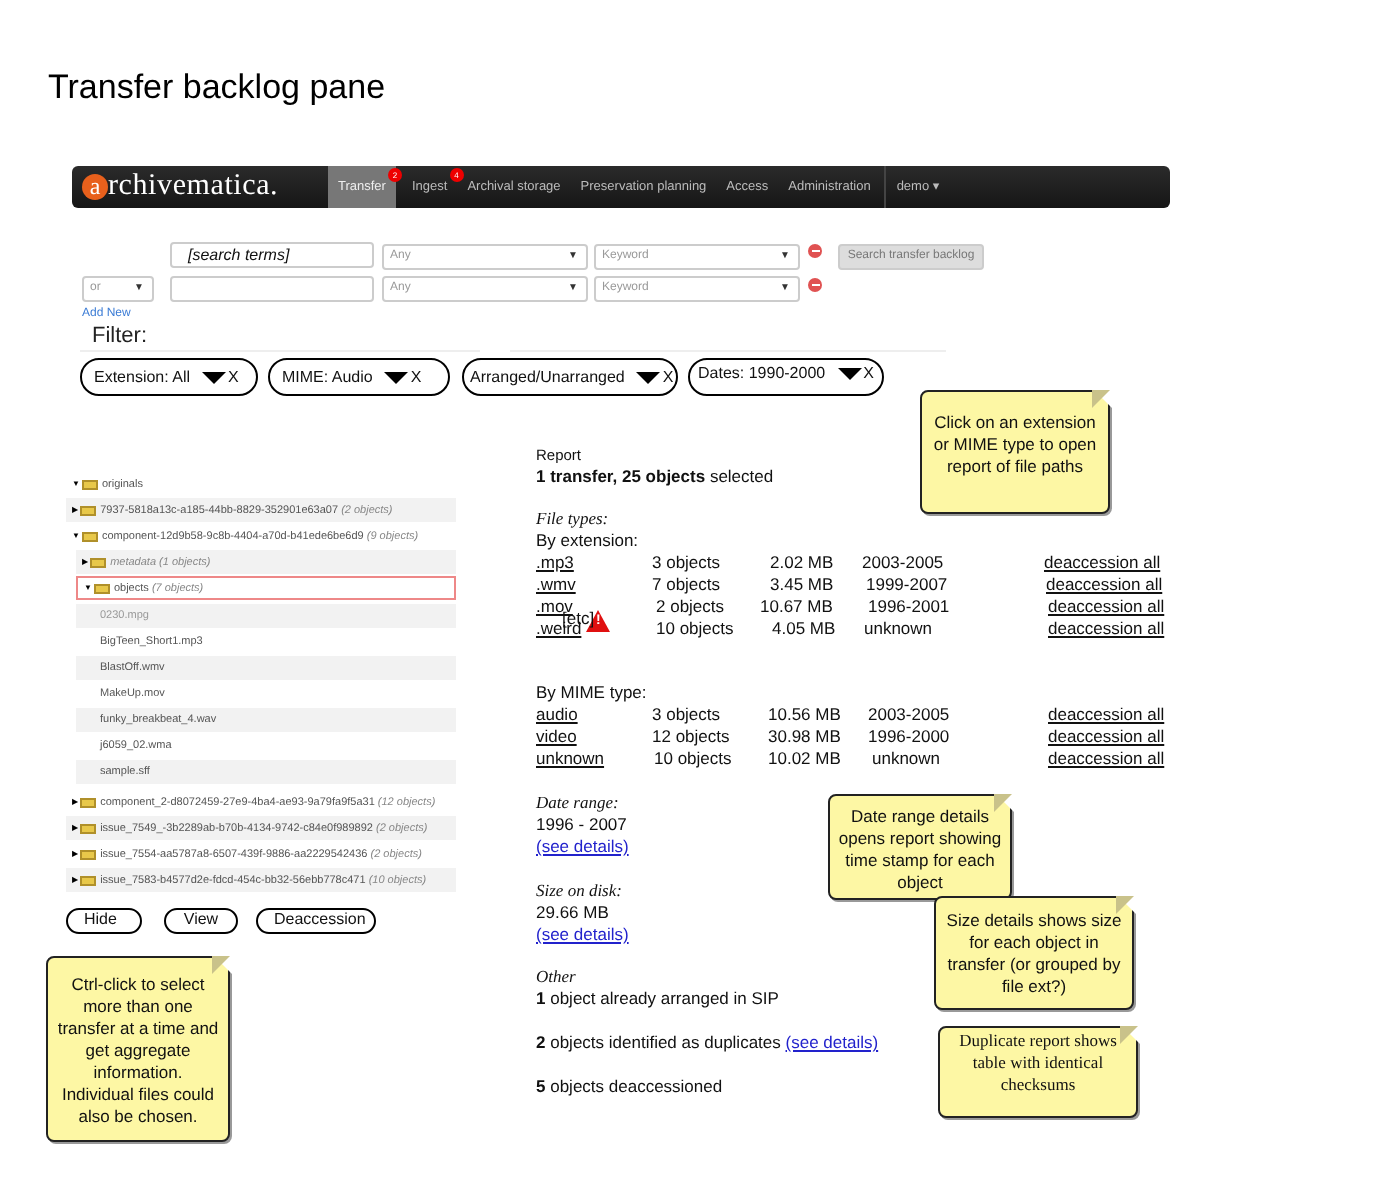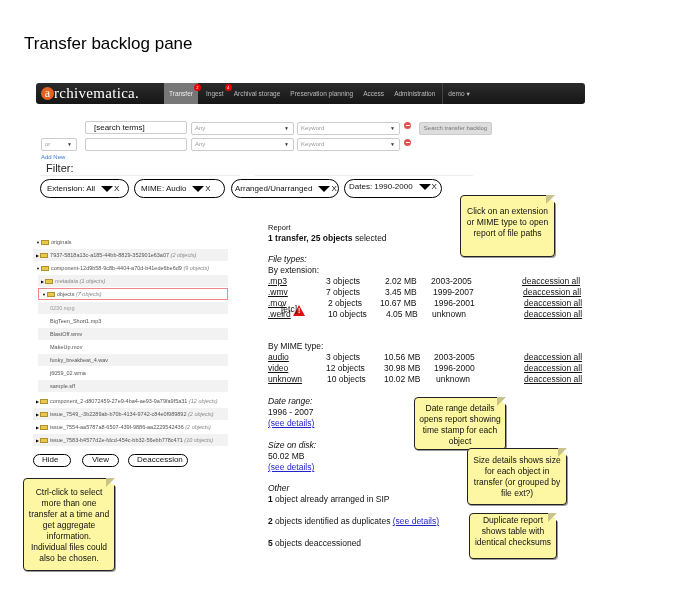--- a/index.html
+++ b/index.html
@@ -39,21 +39,21 @@
   .tree-row.selected { border: 1px solid #e88; background: #fff; line-height: 10px; }
   .tree-row em { color: #888; }
   .folder-icon { display: inline-block; width: 8px; height: 5px; background: #e8c84a; border: 0.5px solid #b0902a; vertical-align: middle; margin-right: 2px; }
   .tri-r { display: inline-block; font-size: 4px; color: #000; margin-right: 1px; vertical-align: middle; }
   .file-row { padding-left: 12px; }
   .btn-oval { position: absolute; top: 454px; height: 13px; border: 1.5px solid #000; border-radius: 8px; font-size: 8px; line-height: 10px; padding: 0 8px; color: #111; background: #fff; }
 
   
   .rp { position: absolute; left: 268px; font-size: 8.5px; color: #111; white-space: nowrap; text-align: right; }
   .rp b { font-weight: bold; }
-  .rp i { font-style: italic; }
+  .rp i { font-style: italic; font-family: Liberation Serif, serif; }
   .lnk { color: #2222cc; text-decoration: underline; }
   .cell { position: absolute; font-size: 8.5px; color: #111; white-space: nowrap; }
   .warn-icon { position: absolute; left: 293px; top: 305px; width: 0; height: 0; border-left: 6px solid transparent; border-right: 6px solid transparent; border-bottom: 11px solid #e01010; }
   .warn-icon span { position: absolute; left: -1px; top: 2px; color: #fff; font-size: 7px; font-weight: bold; }
 
   
   .note { position: absolute; background: #fdf7a4; border: 1.5px solid #222; border-radius: 4px; font-size: 8.5px; color: #111; text-align: center; line-height: 11px; padding: 3px 4px; box-shadow: 1px 1px 0 #999; }
   .note::after { content: ""; position: absolute; right: -1px; top: -1px; width: 0; height: 0; border-left: 9px solid #c9c28a; border-bottom: 9px solid transparent; border-top: 0; }
   .note::before { content: ""; position: absolute; right: -2px; top: -2px; width: 0; height: 0; border-top: 10px solid #fff; border-left: 10px solid transparent; }
 </style>
@@ -70,21 +70,21 @@
   <div class="nav-item active"><span>Transfer</span><span class="badge">2</span></div>
   <div class="nav-item" style="margin-left:3px"><span>Ingest</span><span class="badge">4</span></div>
   <div class="nav-item">Archival storage</div>
   <div class="nav-item">Preservation planning</div>
   <div class="nav-item">Access</div>
   <div class="nav-item">Administration</div>
   <div class="nav-sep"></div>
   <div class="nav-item">demo ▾</div>
 </div>
 
-<div class="field text" style="left:85px;top:121px;width:102px;">[search terms]</div>
+<div class="field text" style="left:85px;top:121px;width:102px;font-style:italic;">[search terms]</div>
 <div class="field" style="left:191px;top:122px;width:103px;"><span>Any</span><span class="caret">▼</span></div>
 <div class="field" style="left:297px;top:122px;width:103px;"><span>Keyword</span><span class="caret">▼</span></div>
 <div class="remove-icon" style="left:404px;top:122px;"></div>
 <div class="abs search-btn">Search transfer backlog</div>
 
 <div class="field" style="left:41px;top:138px;width:36px;"><span>or</span><span class="caret">▼</span></div>
 <div class="field text" style="left:85px;top:138px;width:102px;"></div>
 <div class="field" style="left:191px;top:138px;width:103px;"><span>Any</span><span class="caret">▼</span></div>
 <div class="field" style="left:297px;top:138px;width:103px;"><span>Keyword</span><span class="caret">▼</span></div>
 <div class="remove-icon" style="left:404px;top:139px;"></div>
@@ -189,25 +189,25 @@
 <span class="cell" style="left:327px;top:374px;">10 objects</span>
 <span class="cell" style="left:384px;top:374px;">10.02 MB</span>
 <span class="cell" style="left:436px;top:374px;">unknown</span>
 <a class="cell lnk" style="left:524px;top:374px;">deaccession all</a>
 
 <div class="rp" style="top:396px;"><i>Date range:</i></div>
 <div class="rp" style="top:407px;">1996 - 2007</div>
 <a class="rp lnk" style="top:418px;">(see details)</a>
 
 <div class="rp" style="top:440px;"><i>Size on disk:</i></div>
-<div class="rp" style="top:451px;">50.02 MB</div>
+<div class="rp" style="top:451px;">29.66 MB</div>
 <a class="rp lnk" style="top:462px;">(see details)</a>
 
 <div class="rp" style="top:483px;"><i>Other</i></div>
 <div class="rp" style="top:494px;"><b>1</b><span> object already arranged in SIP</span></div>
 <div class="rp" style="top:516px;"><b>2</b><span> objects identified as duplicates </span><a class="lnk">(see details)</a></div>
 <div class="rp" style="top:538px;"><b>5</b><span> objects deaccessioned</span></div>
 
 <div class="note" style="left:460px;top:195px;width:95px;height:62px;padding-top:10px;">Click on an extension or MIME type to open report of file paths</div>
 <div class="note" style="left:414px;top:397px;width:92px;height:53px;padding-top:5px;">Date range details opens report showing time stamp for each object</div>
 <div class="note" style="left:467px;top:448px;width:100px;height:57px;padding-top:6px;">Size details shows size for each object in transfer (or grouped by file ext?)</div>
-<div class="note" style="left:469px;top:513px;width:88px;height:46px;padding-top:1px;">Duplicate report shows table with identical checksums</div>
+<div class="note" style="left:469px;top:513px;width:100px;height:46px;padding-top:1px;font-family:Liberation Serif, serif;">Duplicate report shows table with identical checksums</div>
 <div class="note" style="left:23px;top:478px;width:92px;height:93px;padding-top:8px;">Ctrl-click to select more than one transfer at a time and get aggregate information. Individual files could also be chosen.</div>
 
 </body></html>

